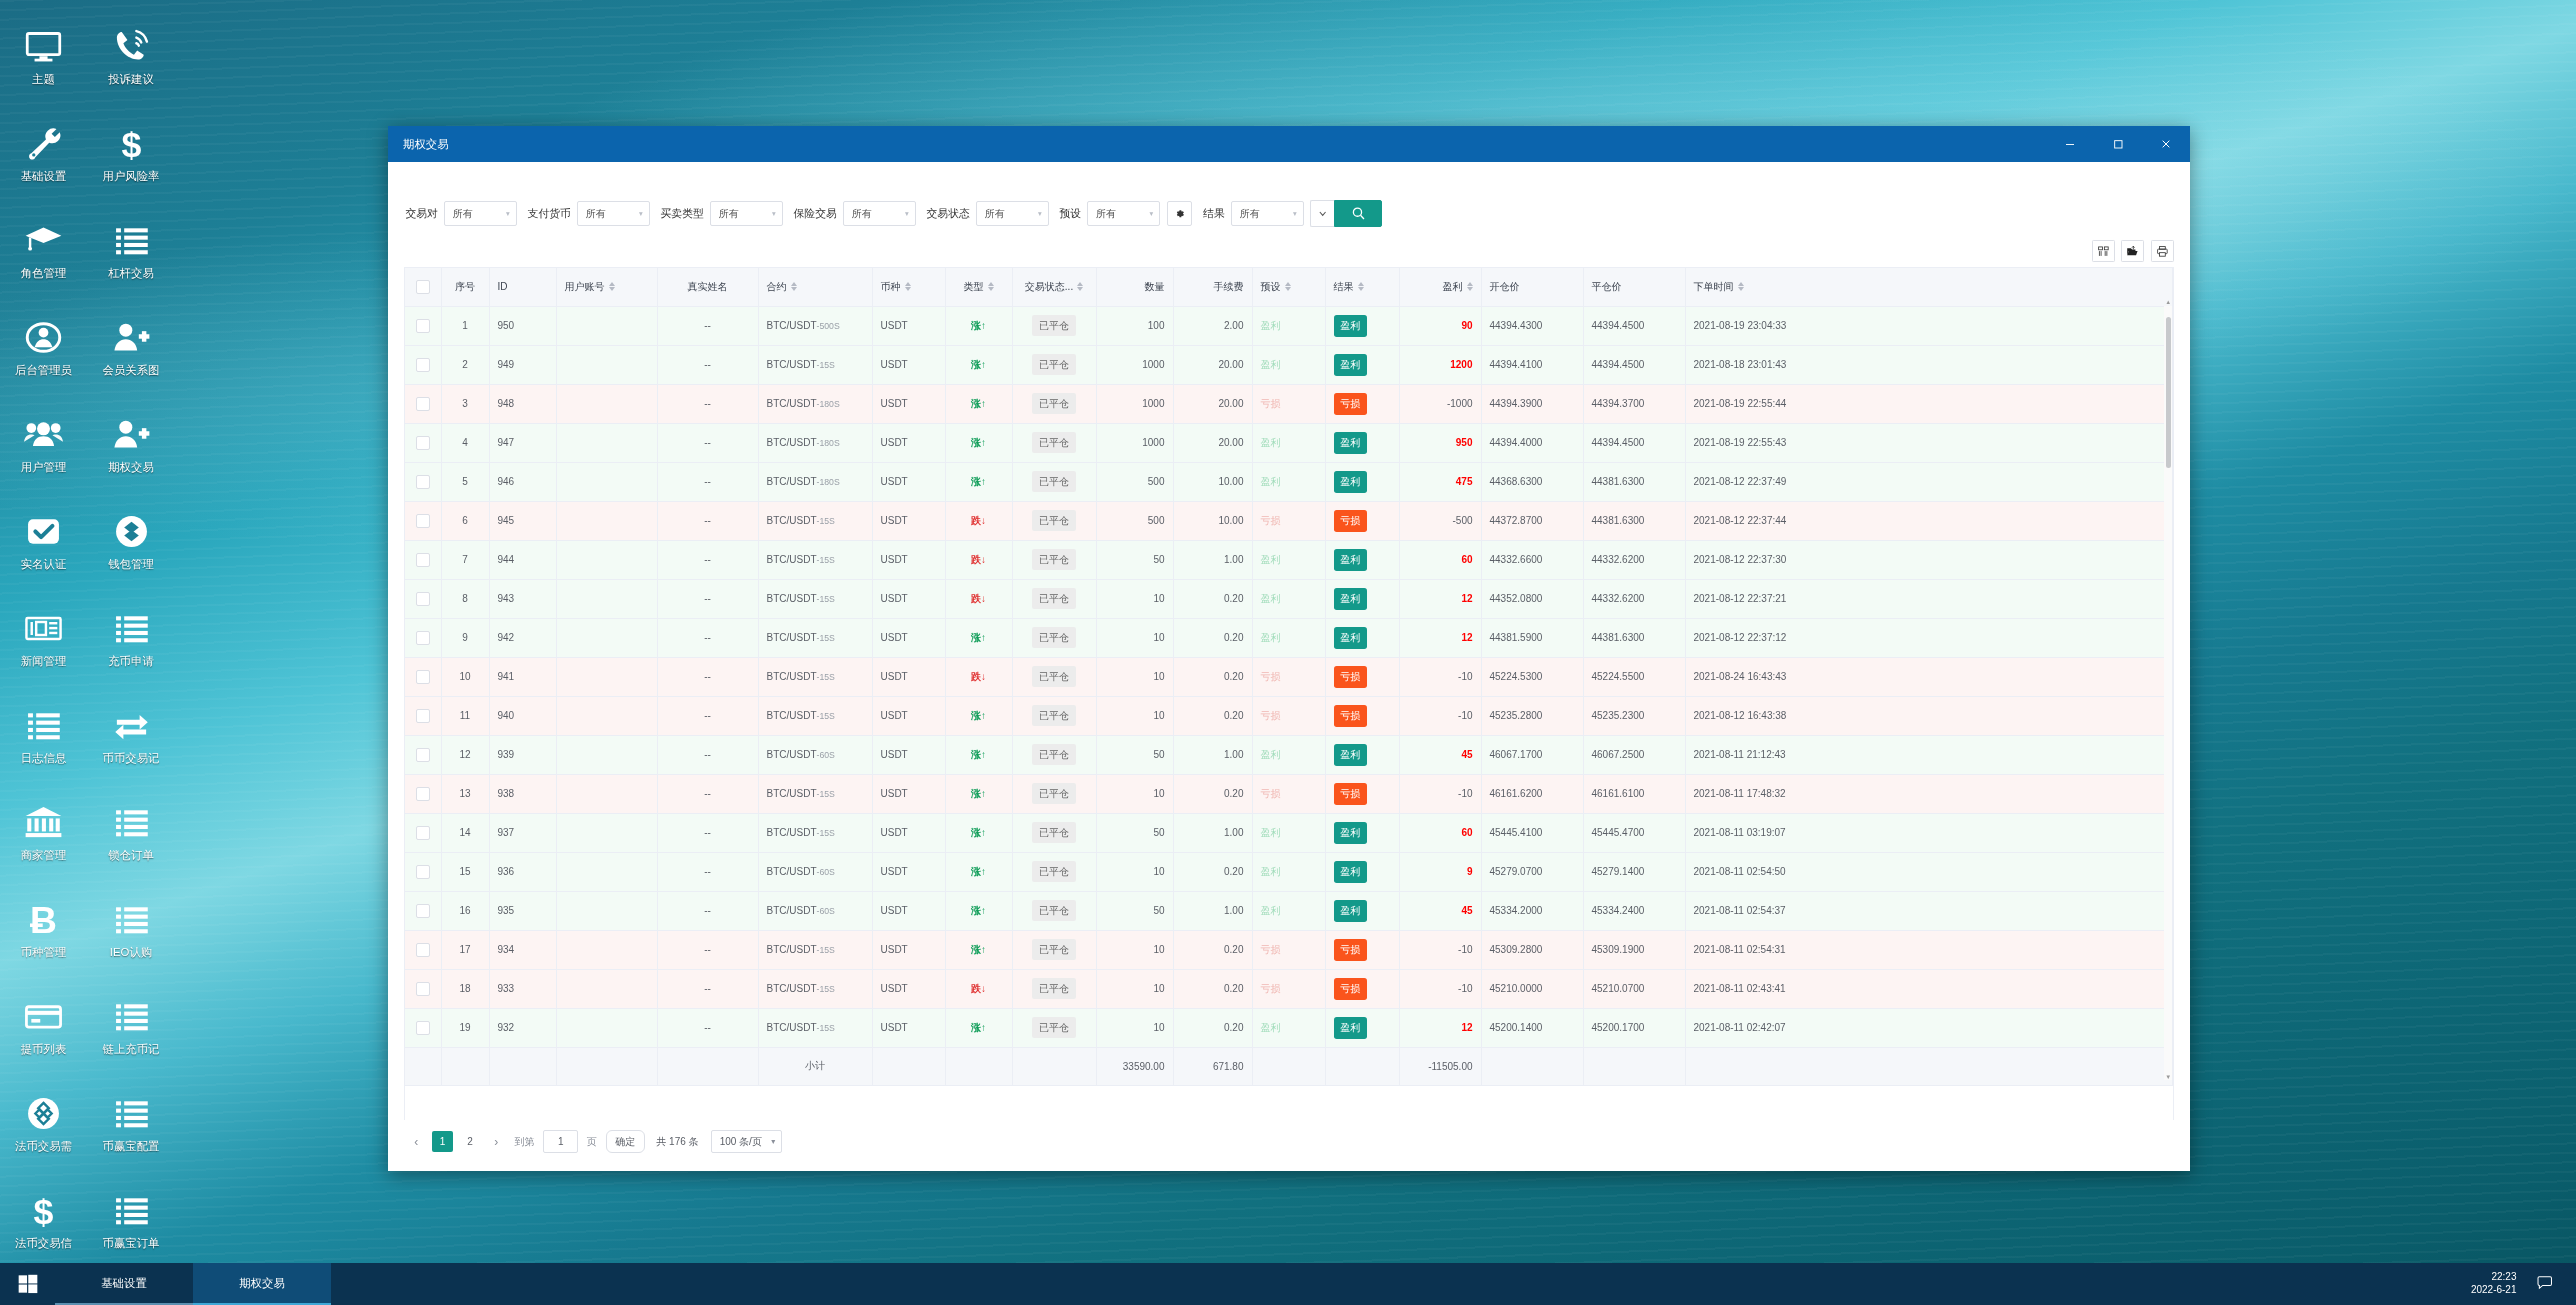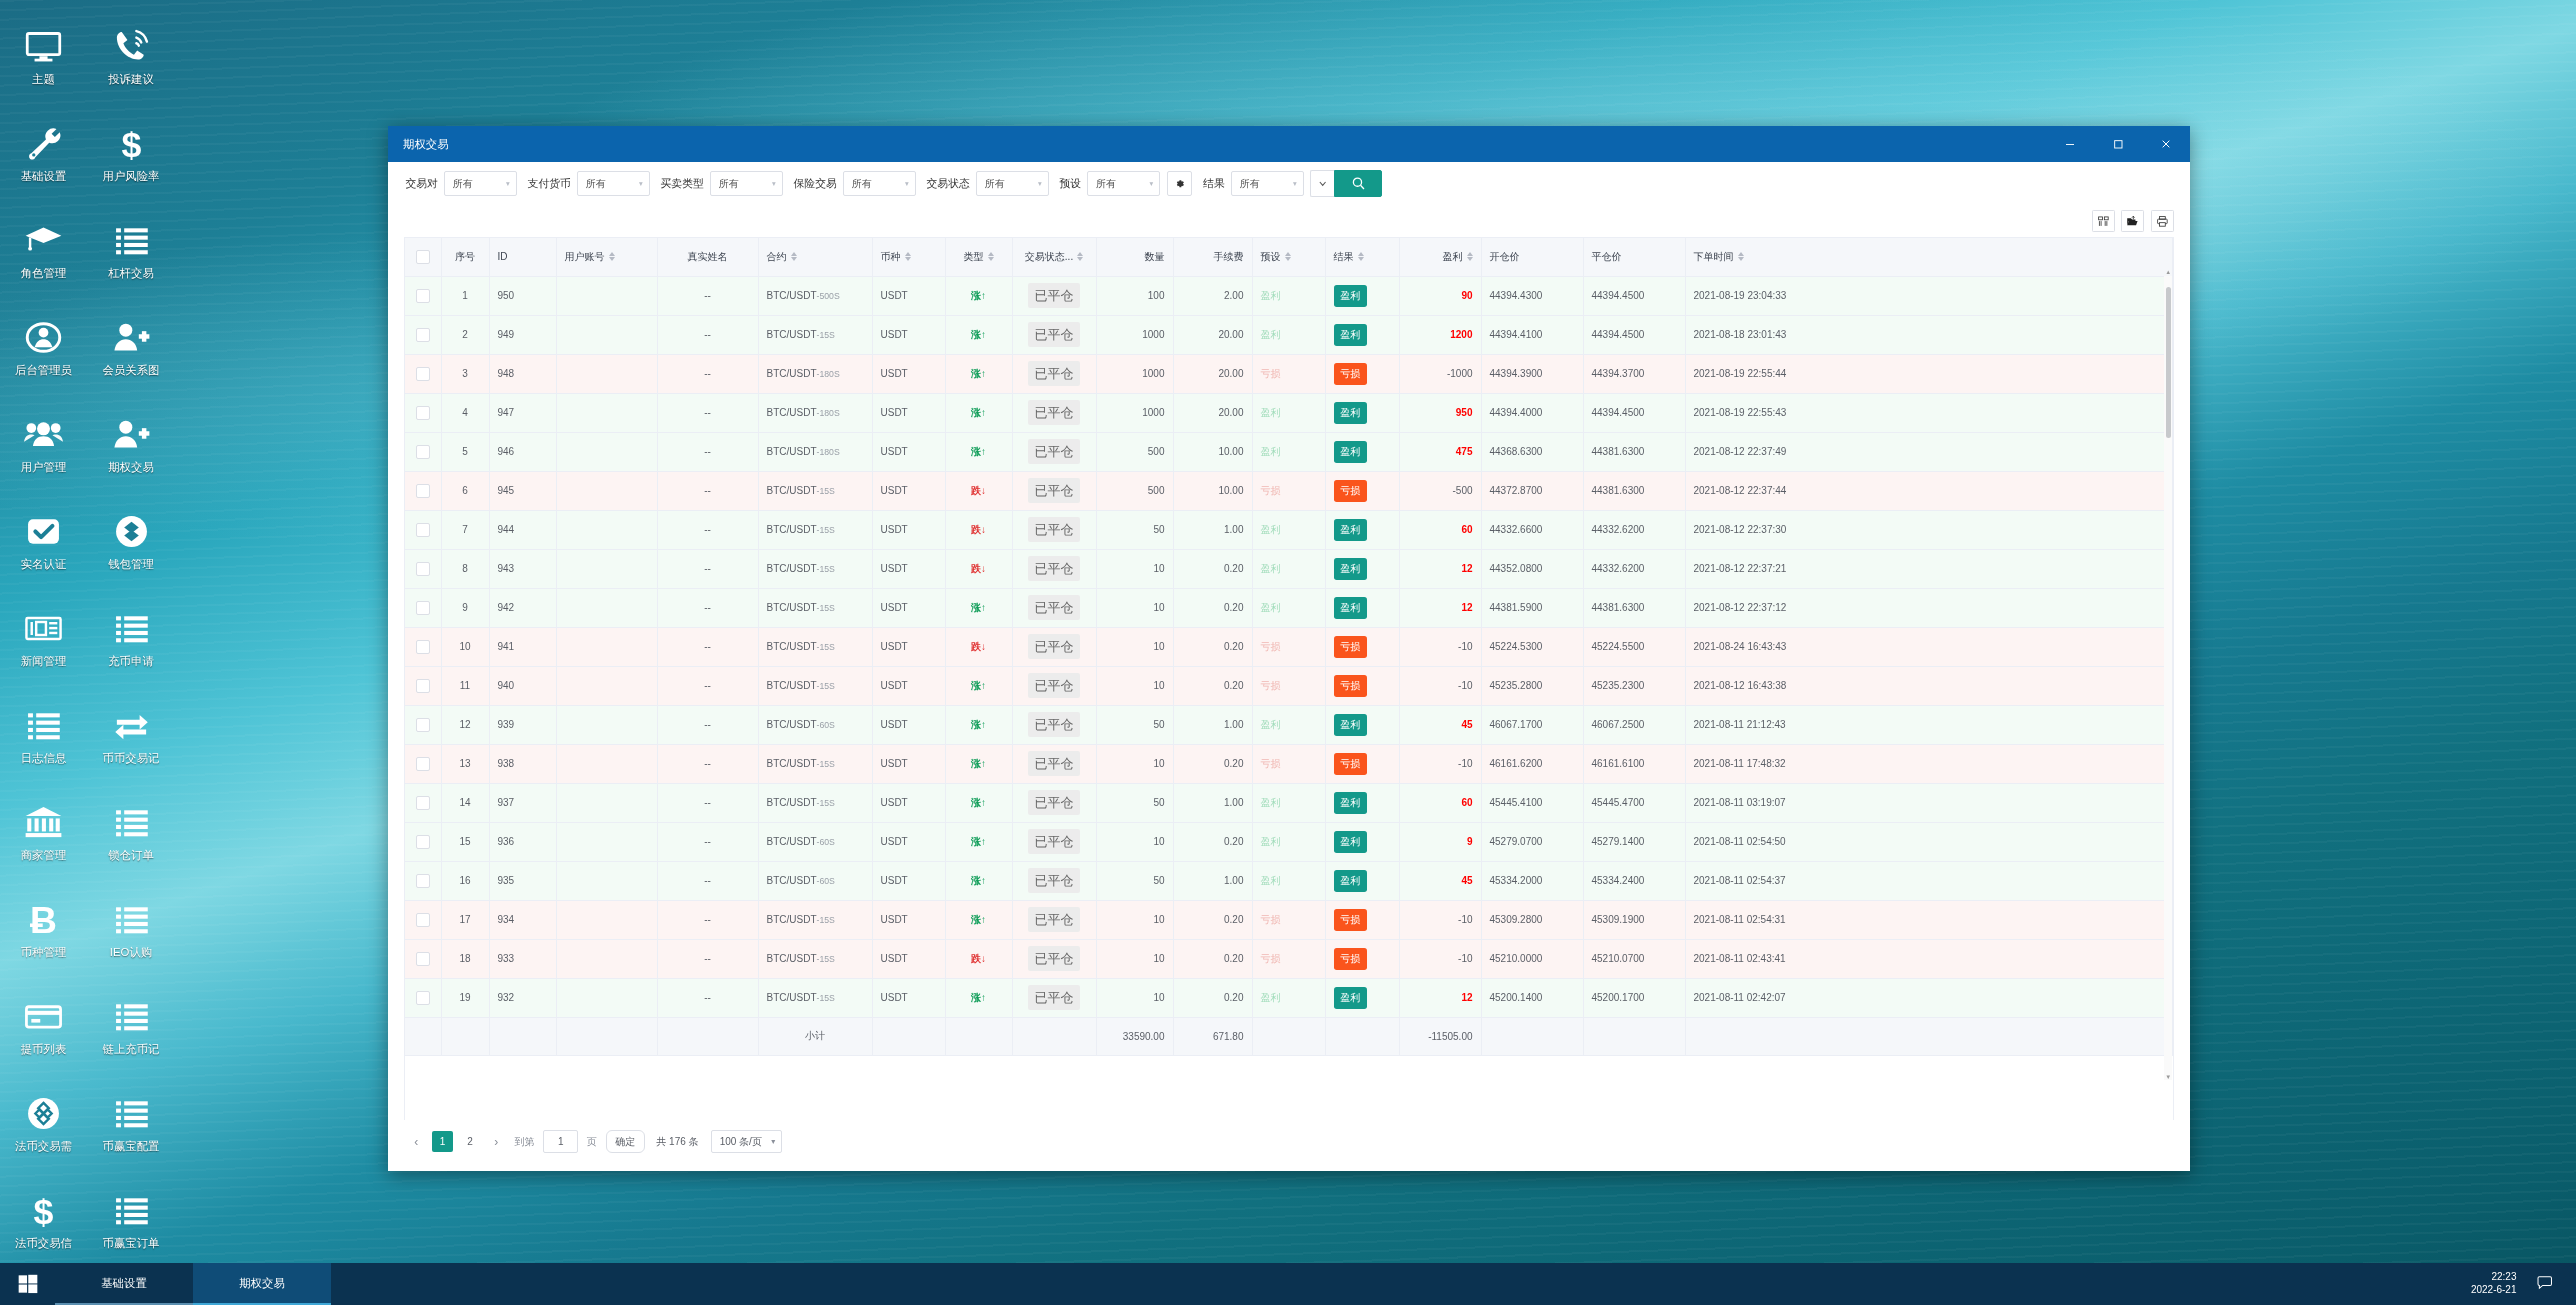--- a/index.html
+++ b/index.html
@@ -113,20 +113,21 @@
     padding: 0 8px 8px 8px;
     overflow: hidden;
   }
 
   
   #filter-bar {
     height: 43px; display: flex; align-items: center;
     padding-left: 9.4px;
     flex: none;
     gap: 0px;
+    margin-top: 30px;
   }
   .filter-group { display:flex; align-items:center; }
   .filter-label {
     font-size: 10.8px; color: #333;
     padding: 0 6px 0 10.8px;
     white-space: nowrap;
   }
   .filter-group:first-child .filter-label { padding-left: 0; }
   .sel {
     height: 25.5px; min-width: 73px;
@@ -201,21 +202,21 @@
   tbody tr.win { background: #f3fbf6; }
   tbody tr.lose { background: #fdf4f3; }
   .cbx {
     width: 14px; height: 14px; border:0.7px solid #dcdfe6; border-radius:2px; background:#fff;
     display:inline-block; vertical-align:middle; cursor:pointer;
   }
   .updown.up { color: #0f9d58; font-weight: bold; }
   .updown.down { color: #e03131; font-weight: bold; }
   .state-tag {
     display:inline-block; background:#ececec; color:#666;
-    padding: 3.4px 6.7px; border-radius: 2px; font-size: 13px;
+    padding: 3.4px 6.7px; border-radius: 2px; font-size: 10px;
   }
   .preset.win-t { color: #a3ddbc; }
   .preset.lose-t { color: #f0b7b2; }
   .badge {
     display:inline-block; color:#fff; padding:4px 6.7px; border-radius:2.7px; font-size:10px;
   }
   .badge.win-b { background:#13998a; }
   .badge.lose-b { background:#fa541c; }
   .profit-pos { color:#ff0000; font-weight:bold; }
   .profit-neg { color:#5a5e66; }

